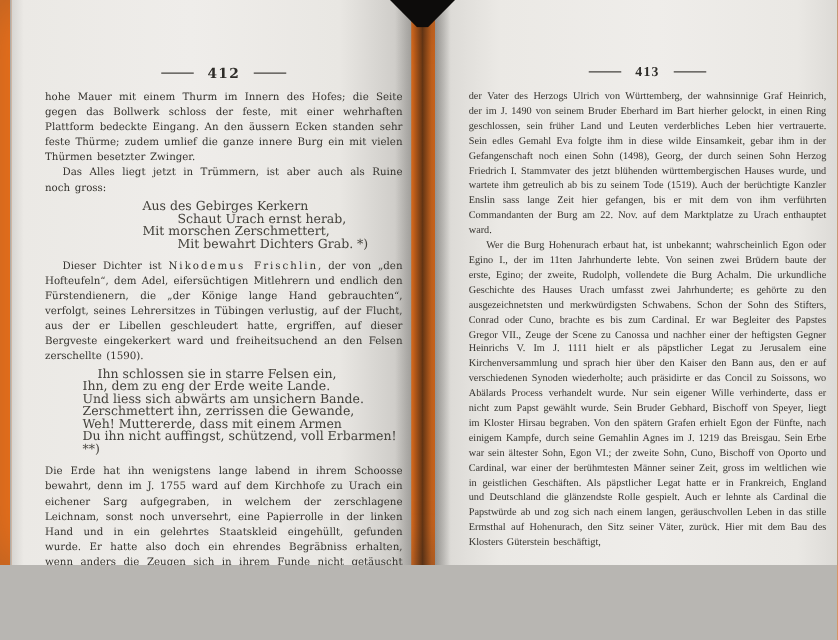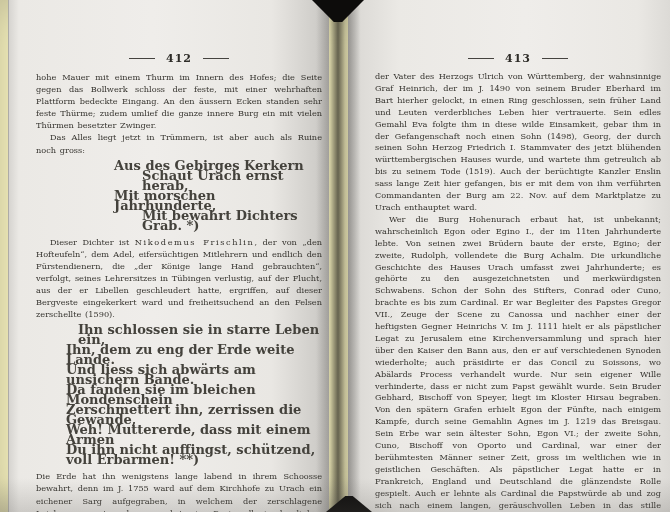--- a/index.html
+++ b/index.html
@@ -1,32 +1,33 @@
 <!DOCTYPE html>
 <html><head>
 <meta charset="utf-8">
 <style>
   html,body{margin:0;padding:0;background:#b8b6b2;}
   .scan{
-    position:relative;width:670px;height:512px;overflow:hidden;
-    background:#fef9c3;
+    position:relative;width:670px;height:452px;overflow:hidden;
+    background:#f97316;
     font-family:"DejaVu Serif","Liberation Serif",serif;
     color:#35332e;
     box-shadow:inset 0 0 46px rgba(70,68,64,.38);
   }
   
   .page{position:absolute;top:0;height:512px;overflow:hidden;}
   .page-left{
     left:8px;width:320px;
     background:linear-gradient(to right,#d6d4d0 0,#ebe9e5 10px,#efedea 45%,#e9e7e3 82%,#cfcdc9 96%,#bdbbb7 100%);
     border-left:1px solid #adaba7;
   }
   .page-right{
     left:348px;width:322px;
     background:linear-gradient(to right,#b5b3af 0,#dddbd7 4%,#ebe9e5 16%,#efedea 55%,#eae8e4 90%,#dcdad6 100%);
+    font-family:Liberation Serif, serif;
   }
   
   .gutter{
     position:absolute;left:316px;top:0;width:44px;height:512px;
     background:linear-gradient(to right,rgba(50,48,45,0) 0%,rgba(50,48,45,.22) 32%,rgba(22,20,18,.66) 50%,rgba(50,48,45,.30) 66%,rgba(50,48,45,0) 100%);
     pointer-events:none;
   }
   .wedge{position:absolute;background:#0d0c0b;pointer-events:none;}
   .wedge-top{left:312px;top:0;width:52px;height:22px;clip-path:polygon(0 0,100% 0,58% 100%,42% 100%);}
   .wedge-bottom{left:326px;top:496px;width:46px;height:16px;clip-path:polygon(42% 0,58% 0,100% 100%,0 100%);}
@@ -37,21 +38,21 @@
   .running-head{
     margin-top:52px;text-align:center;font-size:11px;font-weight:bold;
     letter-spacing:1px;color:#2e2c28;height:14px;
   }
   .head-rule{display:inline-block;width:26px;height:1px;background:#45433f;vertical-align:3px;margin:0 11px;}
   .body-text{margin-top:5px;font-size:8.2px;line-height:12.1px;text-align:justify;word-spacing:1.1px;}
   .page-right .body-text{line-height:11.9px;}
   .para{margin:0;}
   .para.indent{text-indent:14px;}
   .spaced-name{letter-spacing:1.6px;}
-  .poem{font-size:13px;line-height:10px;color:#44423c;margin:5px 0 5px 0;text-align:left;word-spacing:normal;font-weight:bold;}
+  .poem{font-size:10px;line-height:10px;color:#44423c;margin:5px 0 5px 0;text-align:left;word-spacing:normal;}
   .poem-1{margin-left:78px;}
   .poem-2{margin-left:30px;}
   .poem-line.alt{margin-left:28px;}
   .poem-2 .poem-line.first{margin-left:12px;}
   .footnotes{margin-top:8px;}
   .fn-rule{width:72px;height:1px;background:#55534e;margin-bottom:3px;}
 </style>
 </head>
 <body>
 
@@ -61,29 +62,28 @@
     <div class="col">
       <div class="running-head">
         <span class="head-rule"></span><span>412</span><span class="head-rule"></span>
       </div>
       <div class="body-text">
         <p class="para">hohe Mauer mit einem Thurm im Innern des Hofes; die Seite gegen das Bollwerk schloss der feste, mit einer wehrhaften Plattform bedeckte Eingang. An den äussern Ecken standen sehr feste Thürme; zudem umlief die ganze innere Burg ein mit vielen Thürmen besetzter Zwinger.</p>
         <p class="para indent">Das Alles liegt jetzt in Trümmern, ist aber auch als Ruine noch gross:</p>
         <div class="poem poem-1">
           <div class="poem-line">Aus des Gebirges Kerkern</div>
           <div class="poem-line alt">Schaut Urach ernst herab,</div>
-          <div class="poem-line">Mit morschen Jahrhunderte,</div>
+          <div class="poem-line">Mit morschen Zerschmettert,</div>
           <div class="poem-line alt">Mit bewahrt Dichters Grab. *)</div>
         </div>
         <p class="para indent"><span>Dieser Dichter ist </span><span class="spaced-name">Nikodemus Frischlin</span><span>, der von „den Hofteufeln“, dem Adel, eifersüchtigen Mitlehrern und endlich den Fürstendienern, die „der Könige lange Hand gebrauchten“, verfolgt, seines Lehrersitzes in Tübingen verlustig, auf der Flucht, aus der er Libellen geschleudert hatte, ergriffen, auf dieser Bergveste eingekerkert ward und freiheitsuchend an den Felsen zerschellte (1590).</span></p>
         <div class="poem poem-2">
-          <div class="poem-line first">Ihn schlossen sie in starre Leben ein,</div>
+          <div class="poem-line first">Ihn schlossen sie in starre Felsen ein,</div>
           <div class="poem-line">Ihn, dem zu eng der Erde weite Lande.</div>
           <div class="poem-line">Und liess sich abwärts am unsichern Bande.</div>
-          <div class="poem-line">Da fanden sie im bleichen Mondenschein</div>
           <div class="poem-line">Zerschmettert ihn, zerrissen die Gewande,</div>
           <div class="poem-line">Weh! Muttererde, dass mit einem Armen</div>
           <div class="poem-line">Du ihn nicht auffingst, schützend, voll Erbarmen! **)</div>
         </div>
         <p class="para">Die Erde hat ihn wenigstens lange labend in ihrem Schoosse bewahrt, denn im J. 1755 ward auf dem Kirchhofe zu Urach ein eichener Sarg aufgegraben, in welchem der zerschlagene Leichnam, sonst noch unversehrt, eine Papierrolle in der linken Hand und in ein gelehrtes Staatskleid eingehüllt, gefunden wurde. Er hatte also doch ein ehrendes Begräbniss erhalten, wenn anders die Zeugen sich in ihrem Funde nicht getäuscht haben.</p>
         <p class="para indent">Ein früherer Gast dieser Kerkerveste war, wenn Hohenurach hier nicht mit dem Schlosse der Stadt Urach verwechselt wird,</p>
         <div class="footnotes">
           <div class="fn-rule"></div>
 
         </div>

